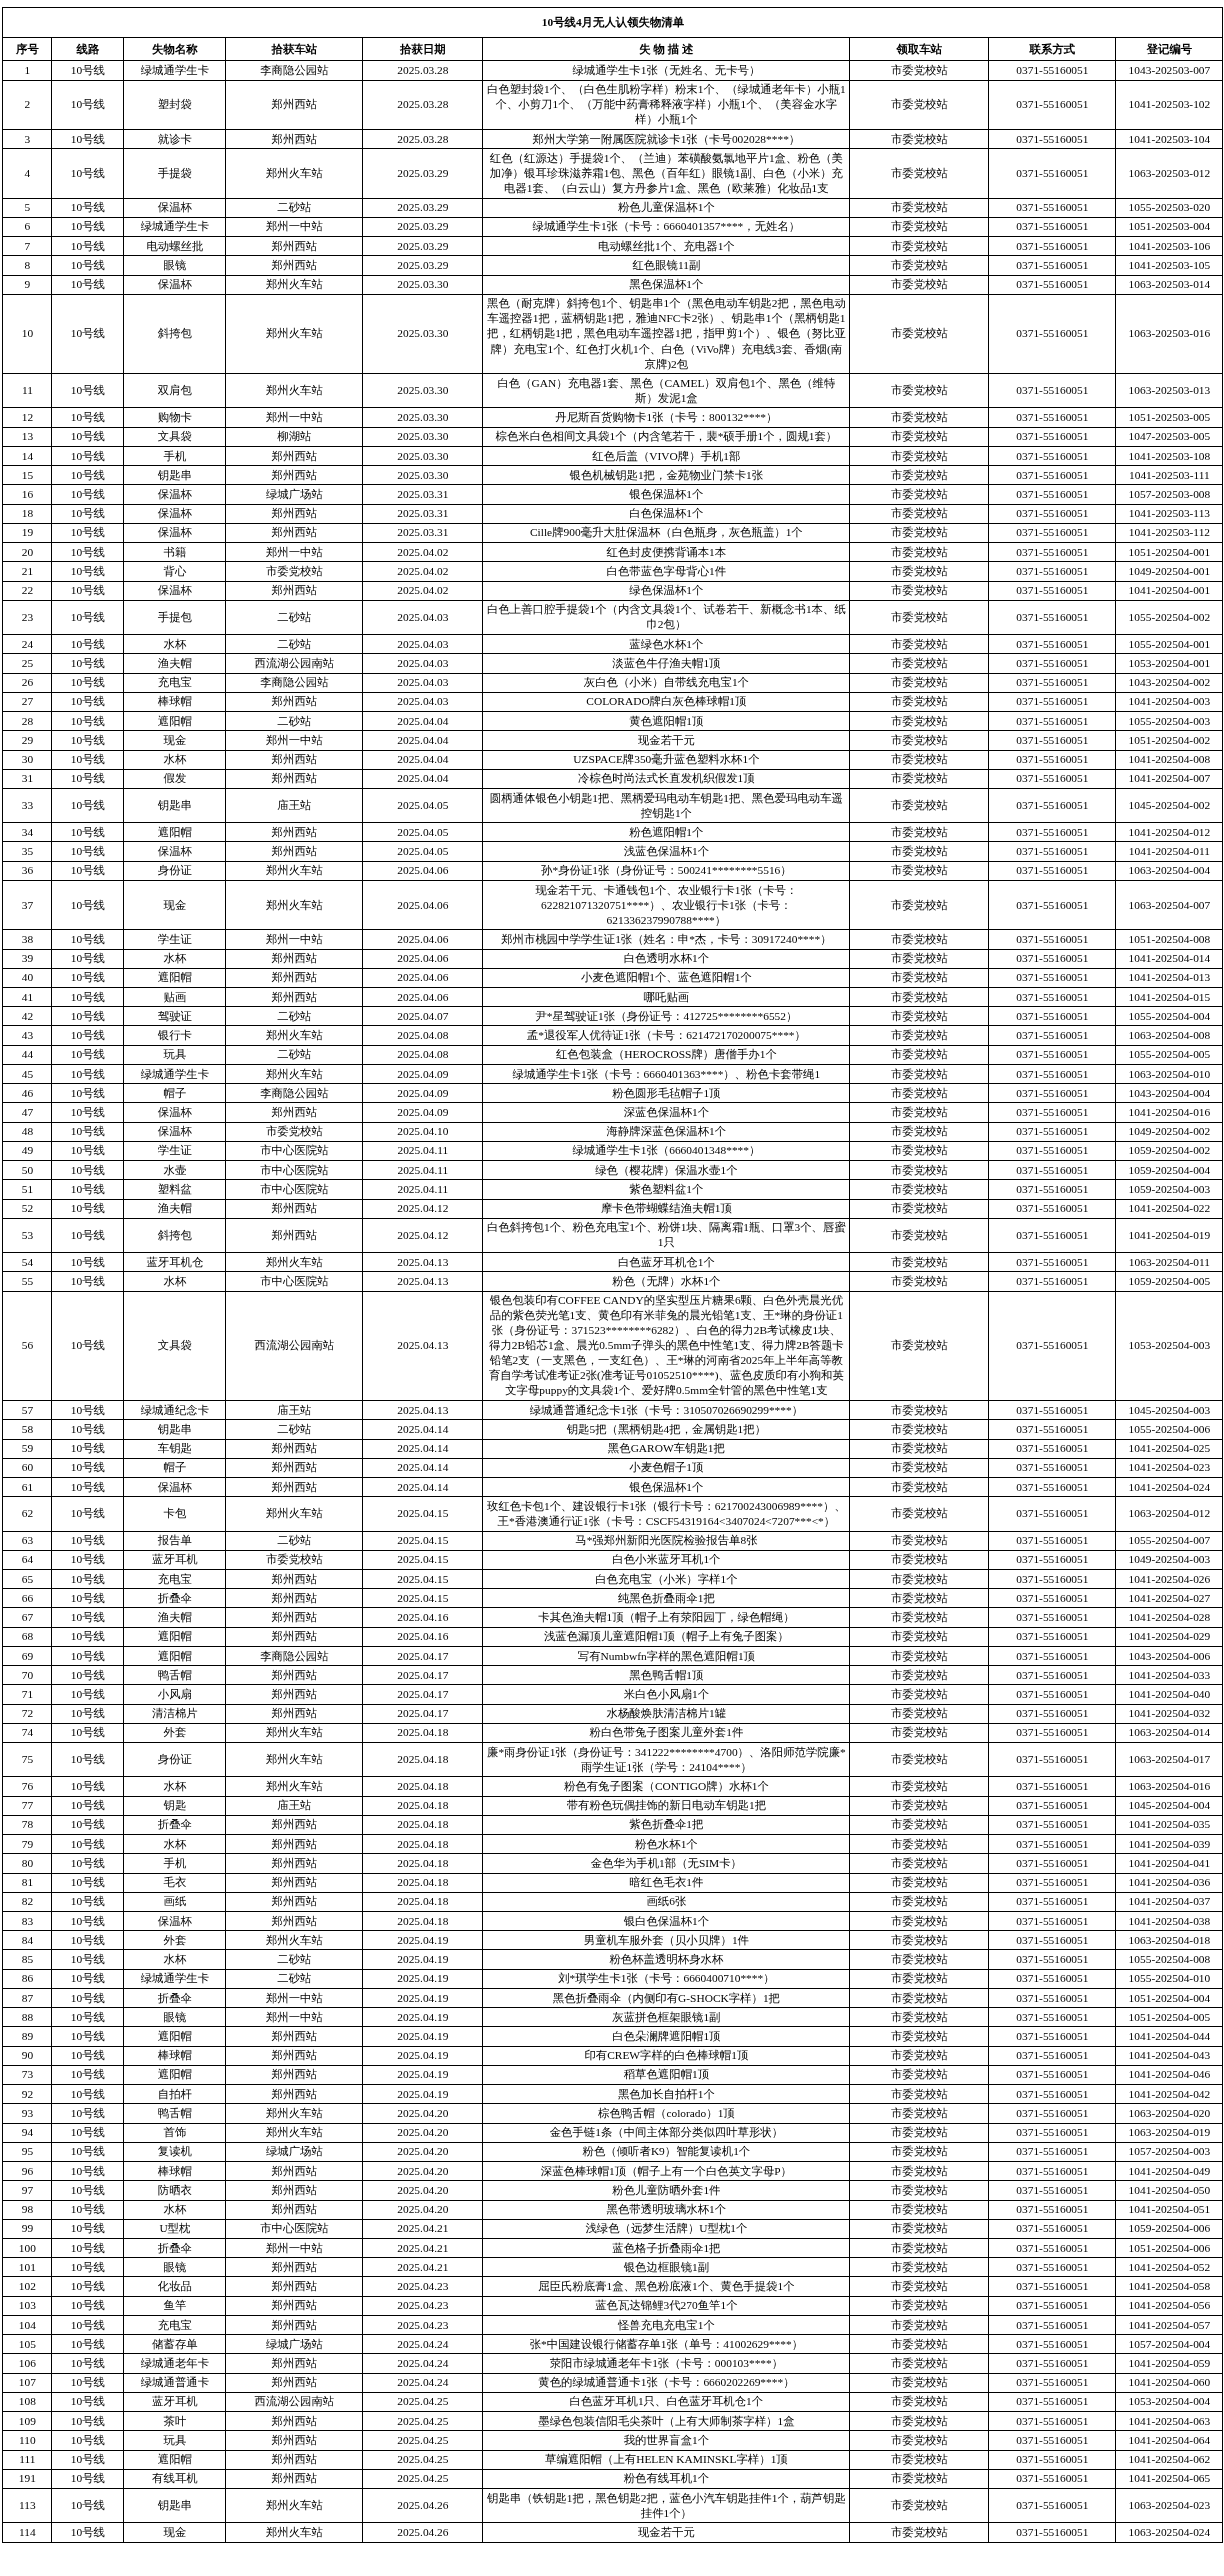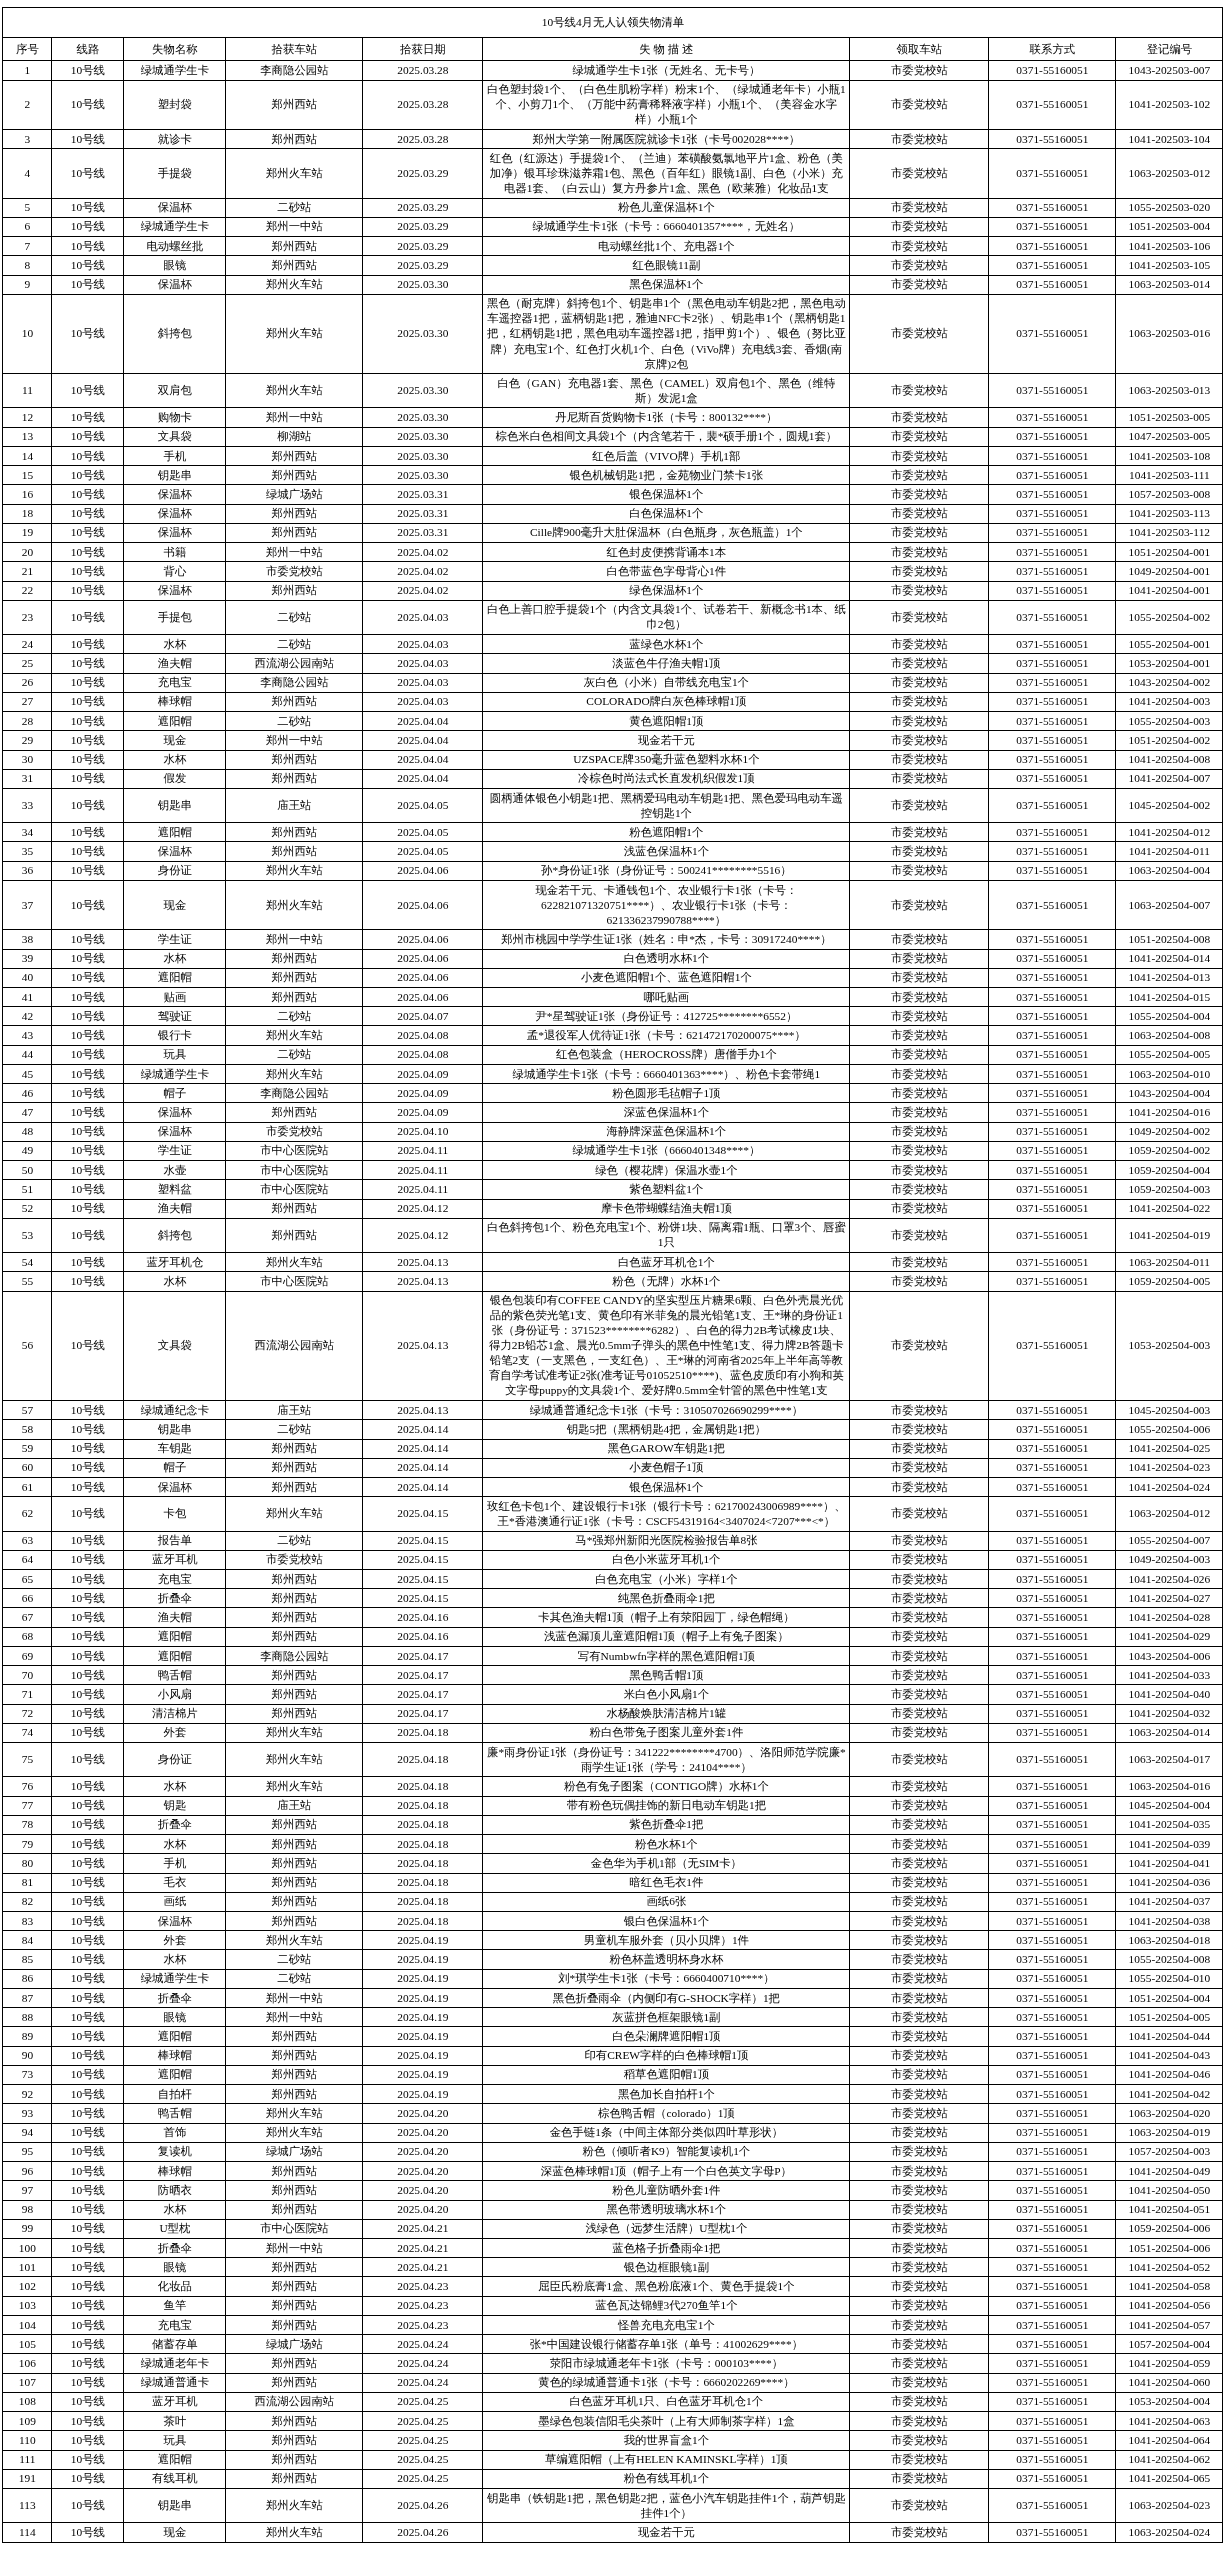--- a/index.html
+++ b/index.html
@@ -30,26 +30,26 @@
     line-height: 1.32;
     color: #000000;
     text-align: center;
     vertical-align: middle;
     padding: 1.6px 3.3px;
     word-wrap: break-word;
     overflow-wrap: break-word;
   }
   .title-cell {
     font-size: 14px;
-    font-weight: normal;
+    font-weight: bold;
     height: 26px;
     border-bottom: 1.6px solid #000000;
   }
   thead th {
-    font-weight: normal;
+    font-weight: bold;
     font-size: 12px;
     height: 19.6px;
     border-bottom: 1.6px solid #000000;
   }
   tbody tr td { background: #ffffff; }
 </style>
 </head>
 <body>
 
 <div class="page">

